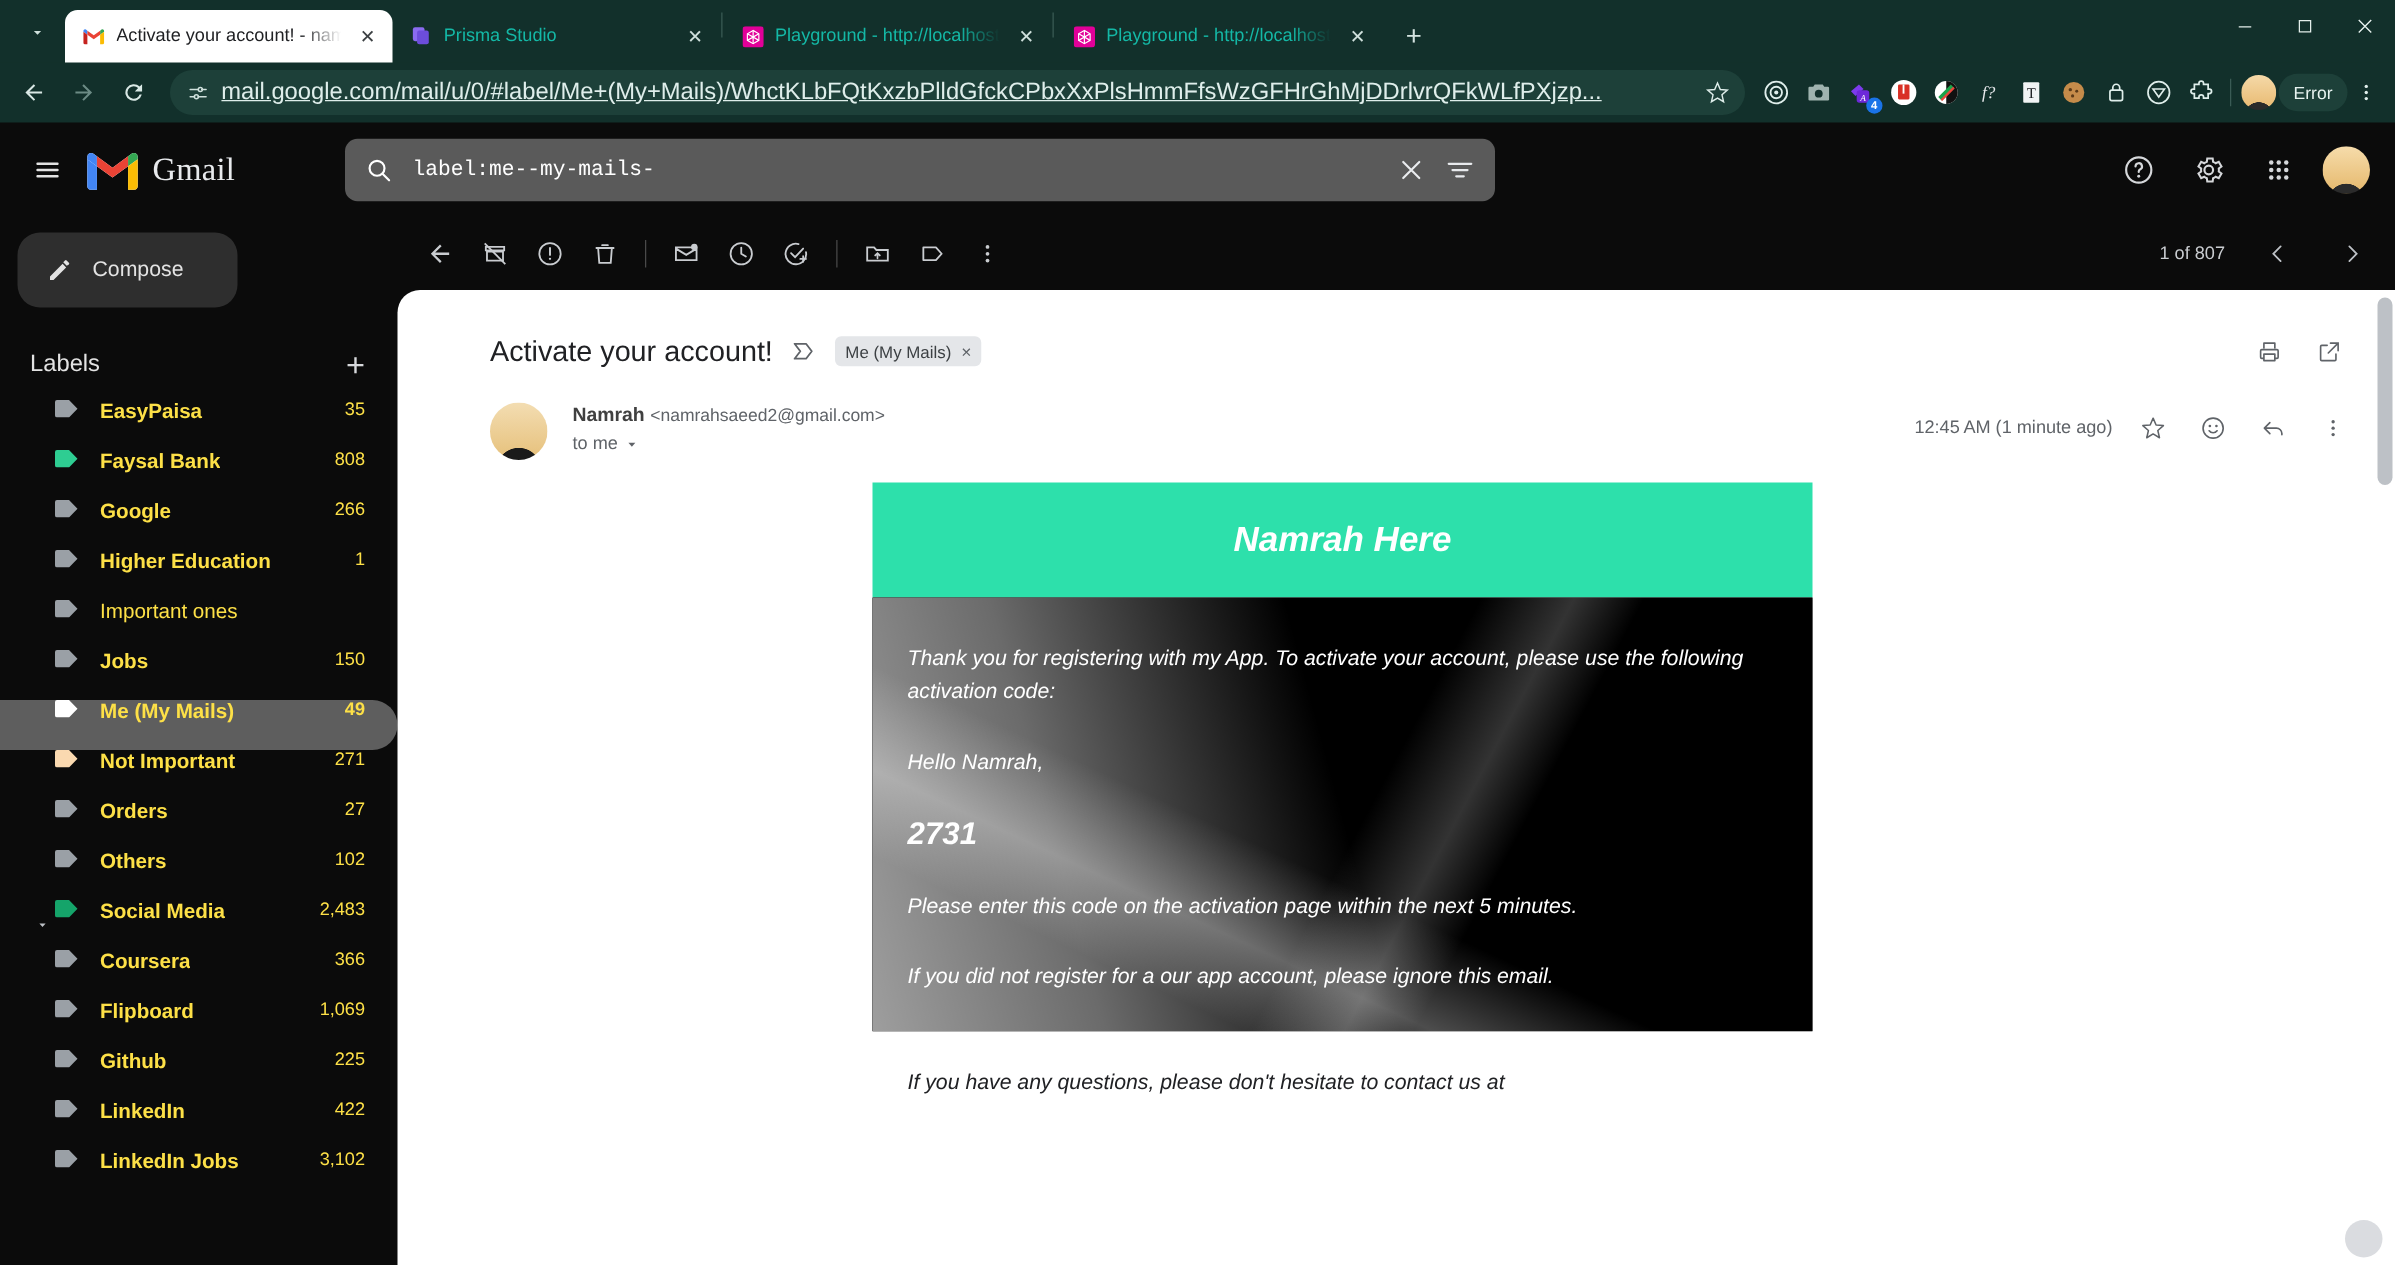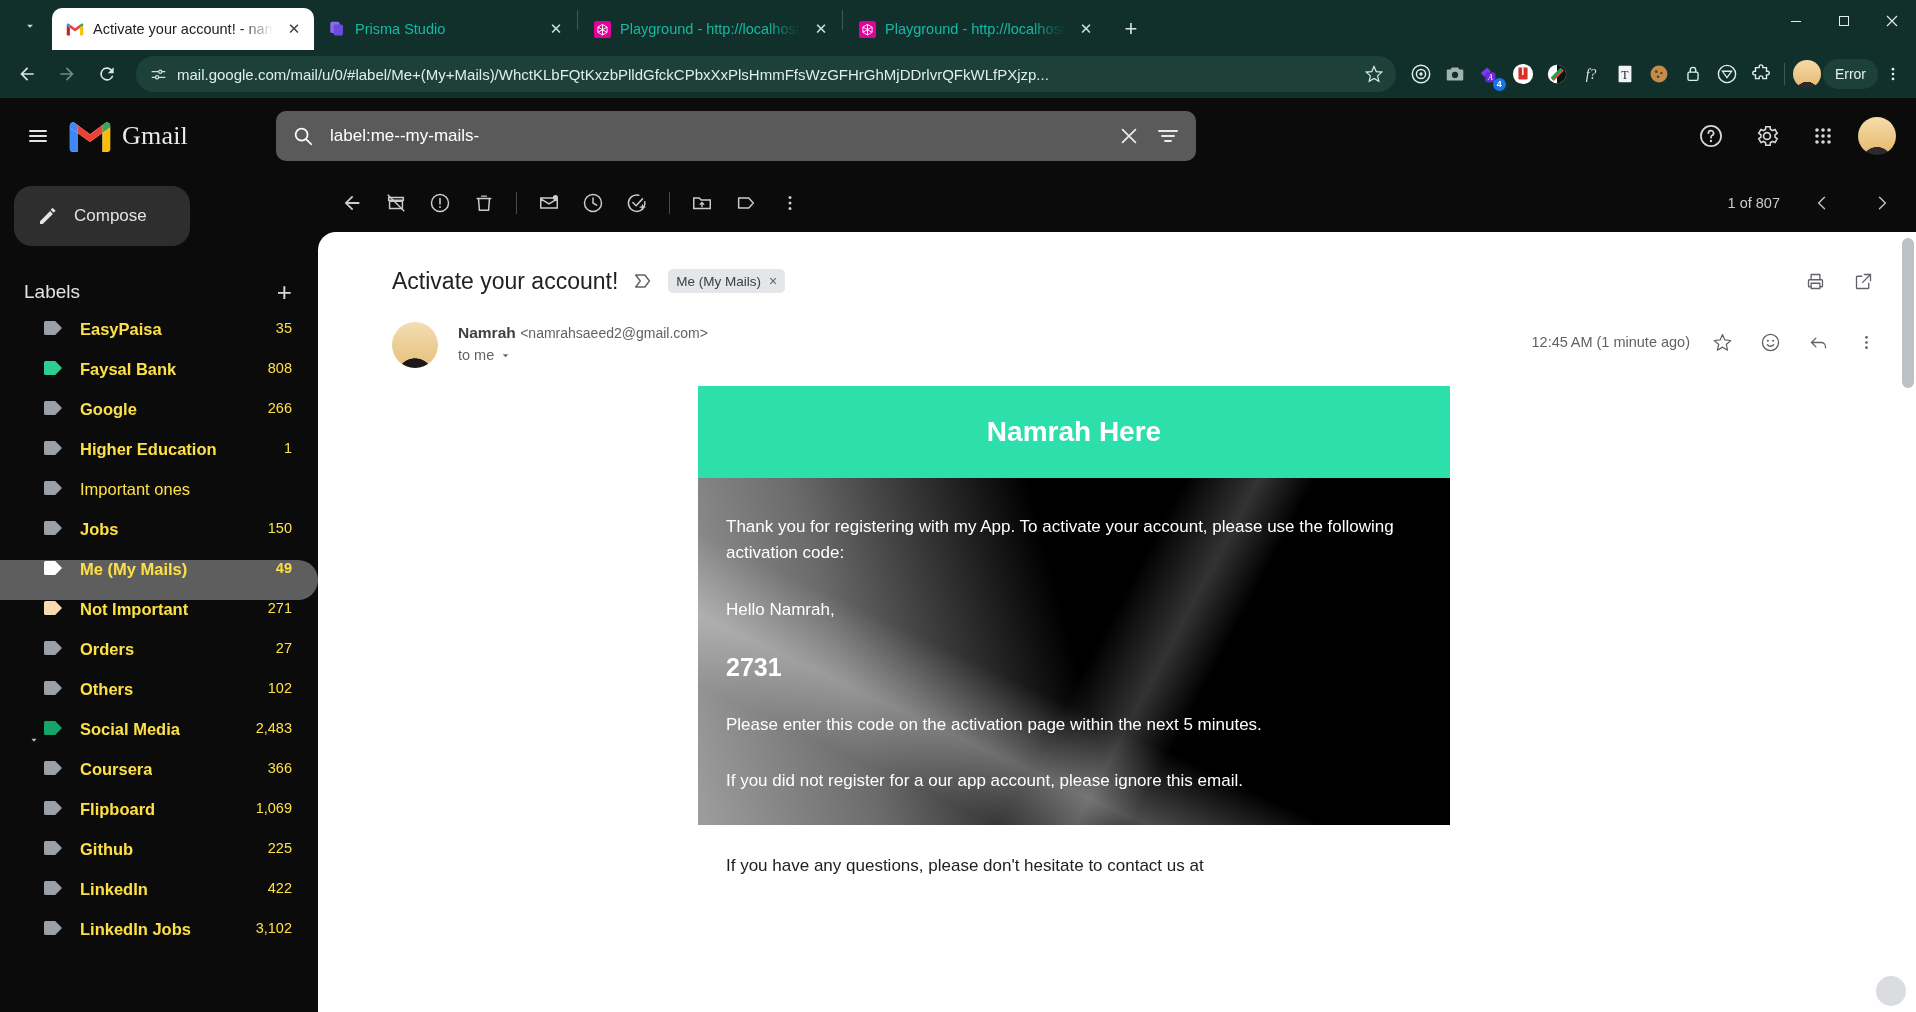--- a/index.html
+++ b/index.html
@@ -62,22 +62,22 @@
     display:flex; align-items:center; justify-content:center;
     color:#d9e8e5; flex:0 0 auto;
   }
   .navbtn.disabled { color:#6c8b85; }
   .urlbar {
     flex:1 1 auto; height:36px; background:#1d4039; border-radius:18px;
     display:flex; align-items:center; gap:10px; padding:0 12px 0 14px;
     margin:0 8px; min-width:0;
   }
   .url-text {
-    flex:1 1 auto; color:#dfeeeb; font-size:15px; white-space:nowrap;
-    overflow:hidden; text-overflow:clip; min-width:0;
+    flex:1 1 auto; color:#dfeeeb; font-size:19px; white-space:nowrap;
+    overflow:hidden; text-overflow:clip; min-width:0;text-decoration:underline;
   }
   .ext-row { display:flex; align-items:center; gap:4px; flex:0 0 auto; }
   .ext {
     width:30px; height:30px; border-radius:6px;
     display:flex; align-items:center; justify-content:center; position:relative;
     flex:0 0 auto;
   }
   .ext-badge {
     position:absolute; right:-2px; bottom:-2px; background:#1a73e8; color:#fff;
     font-size:9px; line-height:13px; min-width:13px; height:13px; border-radius:7px;
@@ -102,21 +102,21 @@
   .gm-header { height:76px; display:flex; align-items:center; padding:0 20px 0 14px; flex:0 0 auto;justify-content:space-between; }
   .hamburger { width:48px; height:48px; border-radius:50%; display:flex; align-items:center; justify-content:center; flex:0 0 auto; }
   .gm-logo { display:flex; align-items:center; gap:10px; margin-left:6px; width:178px; flex:0 0 auto; }
   .gm-logo-text { color:#e8eaed; font-size:26px; letter-spacing:.2px; font-family:"Liberation Serif", serif; }
   .searchbar {
     flex:0 1 920px; height:50px; background:#5a5a5a; border-radius:10px;
     display:flex; align-items:center; gap:16px; padding:0 16px; margin-left:30px;
   }
   .search-input {
     flex:1 1 auto; background:transparent; border:none; outline:none;
-    color:#fff; font-size:17px; font-family:Liberation Sans, sans-serif;
+    color:#fff; font-size:17px; font-family:Liberation Mono, monospace;
   }
   .hdr-right { margin-left:auto; display:flex; align-items:center; gap:14px; }
   .hdr-icon { width:42px; height:42px; border-radius:50%; display:flex; align-items:center; justify-content:center; color:#d5d7da; }
   .gm-avatar {
     width:38px; height:38px; border-radius:50%;
     background:
       radial-gradient(circle at 50% 118%, #2b2b2b 0 30%, rgba(0,0,0,0) 31%),
       linear-gradient(#f6dcab, #e5b86b);
   }
 
@@ -179,21 +179,21 @@
   }
   .sender-info { padding-top:2px; }
   .sender-name { font-size:15.5px; color:#404040; font-weight:700; }
   .sender-email { font-size:14px; color:#5f6368; font-weight:400; }
   .to-me { font-size:14.5px; color:#5f6368; margin-top:5px; display:flex; align-items:center; gap:6px; }
   .msg-meta { margin-left:auto; display:flex; align-items:center; gap:16px; padding-right:34px; padding-top:4px; }
   .msg-time { color:#5f6368; font-size:14.5px; }
   .meta-icon { width:32px; height:32px; display:flex; align-items:center; justify-content:center; color:#5f6368; }
 
   
-  .email-body { padding:18px 0 0 380px; }
+  .email-body { padding:18px 0 0 380px;font-style:italic; }
   .email-card { width:752px; }
   .email-banner {
     background:#2de0ab; height:92px; display:flex; align-items:center; justify-content:center;
   }
   .email-banner-text { color:#fff; font-size:28px; font-weight:700; }
   .email-dark {
     background:#000; color:#fff; padding:36px 28px 30px 28px; position:relative; overflow:hidden;
   }
   .email-dark-bg {
     position:absolute; inset:0;

